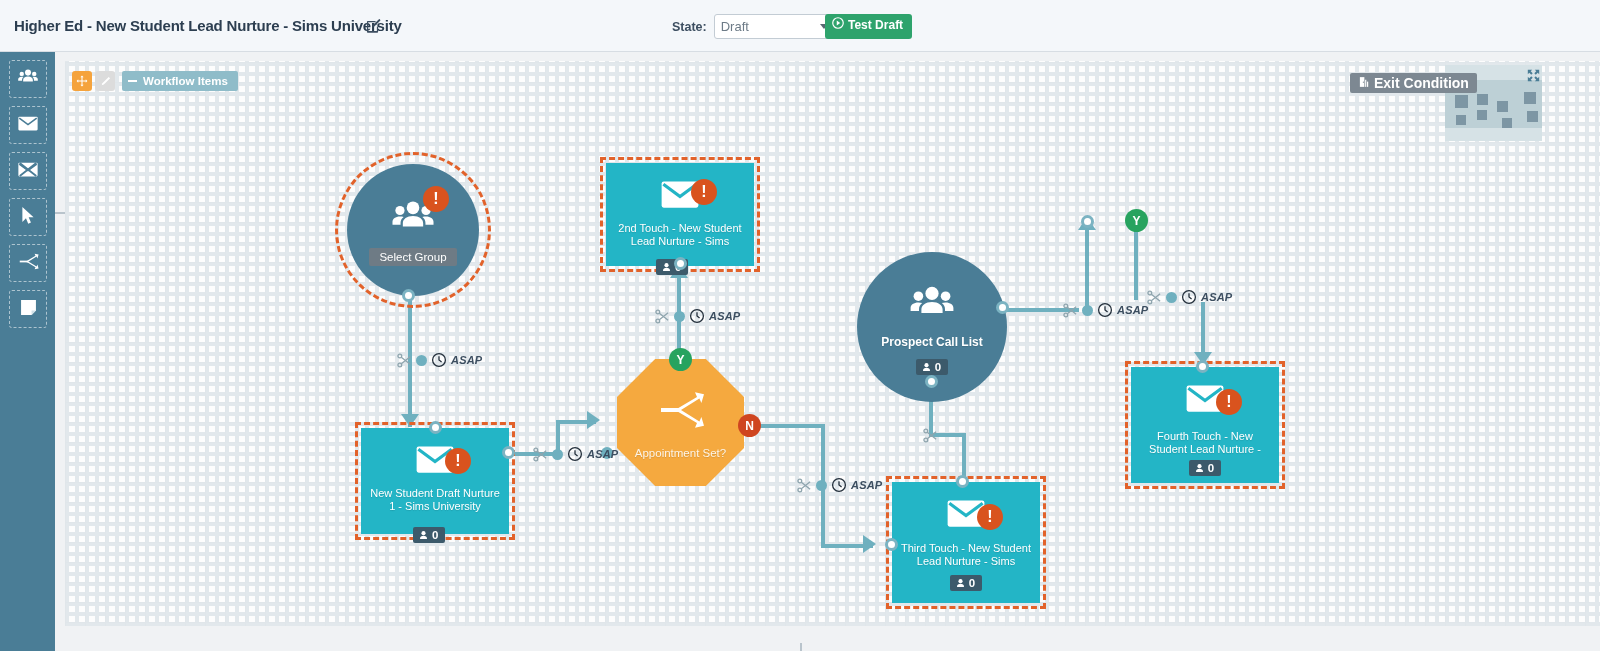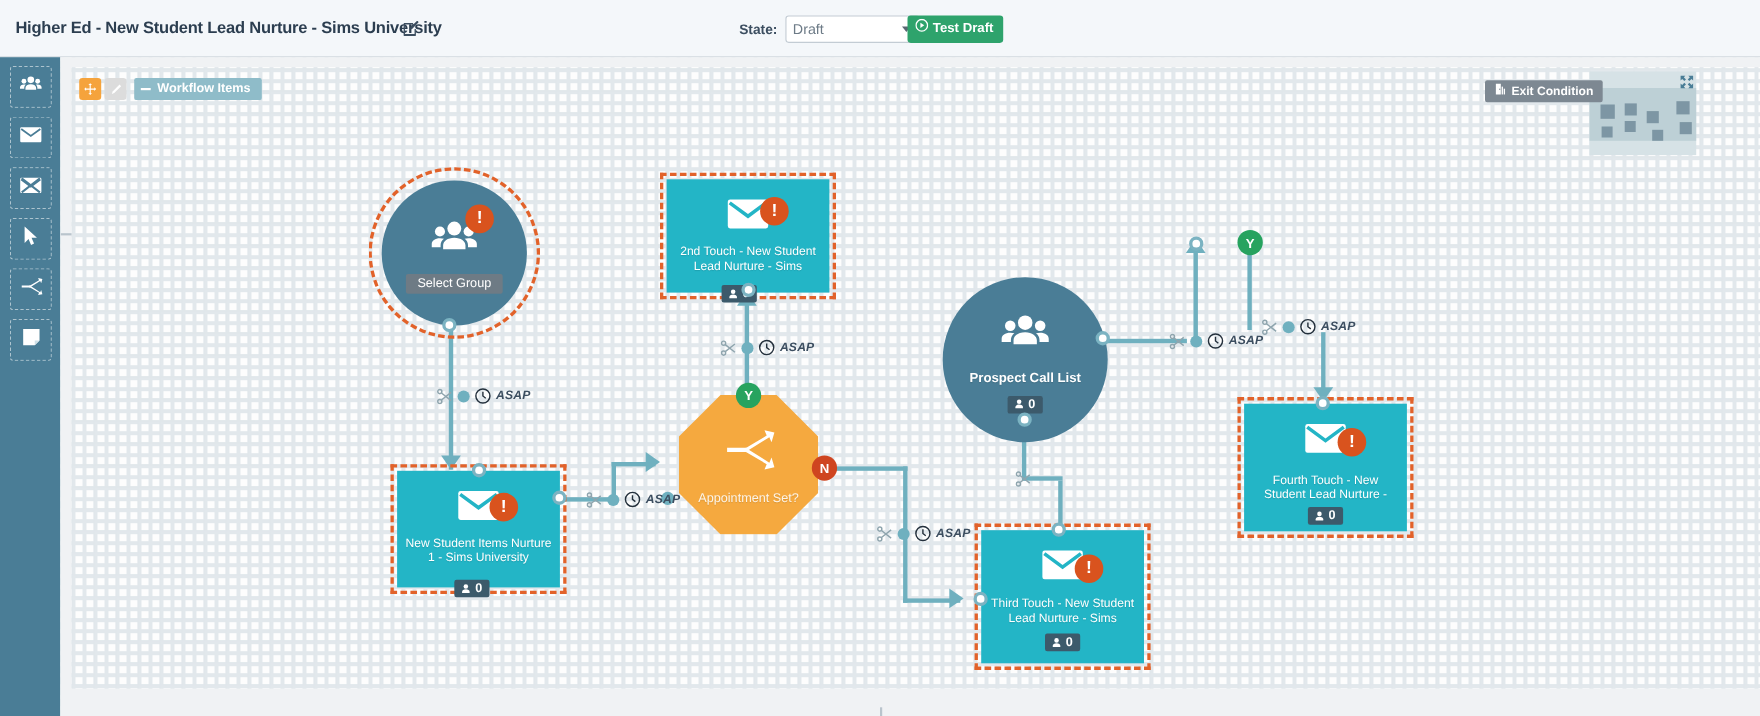--- a/index.html
+++ b/index.html
@@ -170,21 +170,21 @@
   .wf-chip-dash { width: 9px; height: 2px; background: #fff; }
   .wf-chip-text { color: #fff; font-size: 11.5px; font-weight: bold; }
 
   
   .exit-cond {
     position: absolute; left: 1295px; top: 21px;
     height: 20px; background: #7d8892; border-radius: 2px;
     display: flex; align-items: center; gap: 4px;
     padding: 0 8px; cursor: pointer; z-index: 40;
   }
-  .exit-cond-text { color: #fff; font-size: 11px; font-weight: bold; }
+  .exit-cond-text { color: #fff; font-size: 14px; font-weight: bold; }
   .minimap {
     position: absolute; left: 1390px; top: 13px;
     width: 97px; height: 76px;
     background: #d6e2e6; z-index: 38; cursor: pointer;
   }
   .minimap-view {
     position: absolute; left: 0; top: 15px; width: 97px; height: 48px;
     background: #bdd0d6;
   }
   .mm-box { position: absolute; background: #7d96a4; }
@@ -639,21 +639,21 @@
 
   <div class="dashsel-rect" style="left:300px;top:370px;width:160px;height:118px;"></div>
   <div class="node node-email" style="left:306px;top:376px;width:148px;height:106px;">
     <span>
       <svg viewBox="0 0 24 20" width="42" height="35" fill="#fff">
         <rect x="1.5" y="2.5" width="21" height="15" rx="1.2"></rect>
         <path d="M2.5 4.2 12 11.2l9.5-7" fill="none" stroke="#23b5c6" stroke-width="1.8"></path>
       </svg>
     </span>
     <div style="margin-top:6px;">
-      <div class="node-label">New Student Items Nurture</div>
+      <div class="node-label">New Student Draft Nurture</div>
       <div class="node-label">1 - Sims University</div>
     </div>
     <span class="count-badge" style="position:absolute;left:52px;bottom:-9px;">
       <svg viewBox="0 0 16 16" width="11" height="11" fill="#fff">
         <circle cx="8" cy="4.6" r="3"></circle>
           <path d="M8 8.4c-3 0-5 1.6-5 3.4v1.4h10v-1.4c0-1.8-2-3.4-5-3.4z"></path>
       </svg>
       <span>0</span>
     </span>
     <span class="warn-badge" style="left:84px;top:20px;">!</span>

